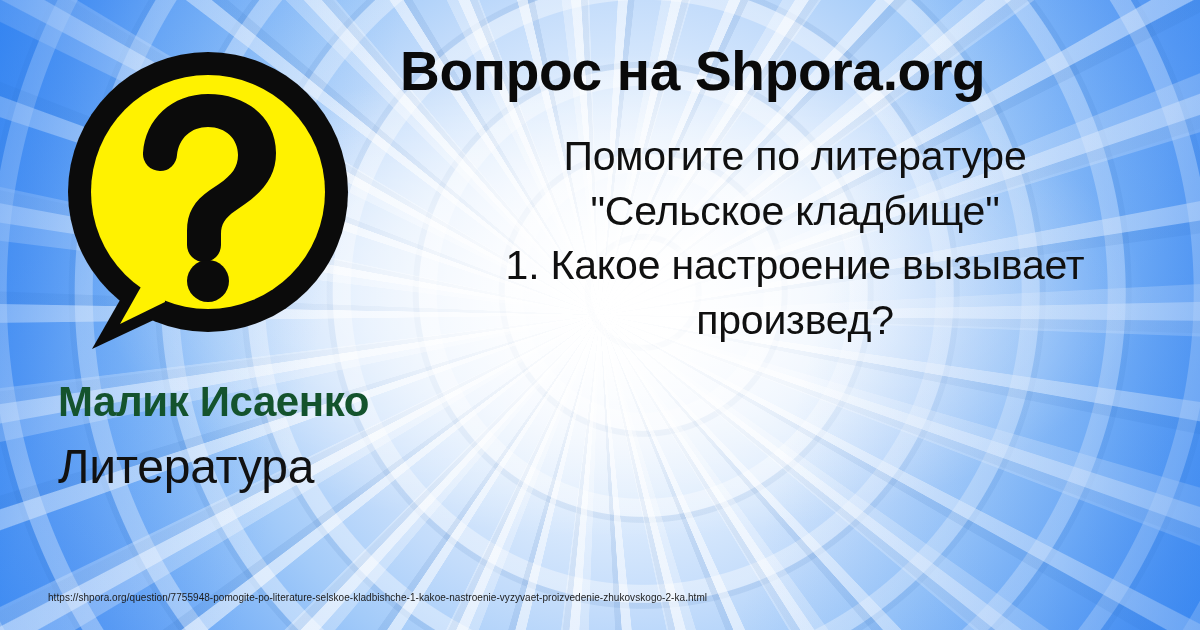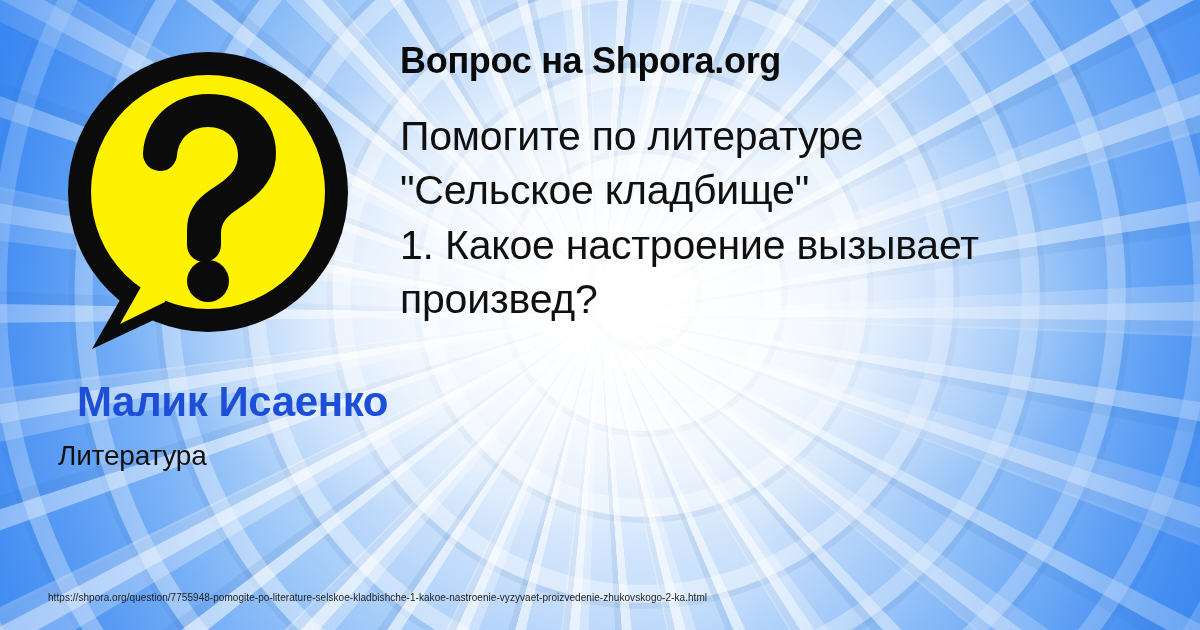--- a/index.html
+++ b/index.html
@@ -112,55 +112,55 @@
   .bubble-wrap svg { display: block; width: 100%; height: 100%; }
 
   
   .content {
     position: absolute;
     left: 400px;
     top: 42px;
     width: 790px;
   }
   .title {
-    font-size: 36px;
+    font-size: 55px;
     font-weight: bold;
     color: #0a0a0a;
     line-height: 1.08;
     letter-spacing: -0.3px;
     white-space: nowrap;
   }
   .qbody {
     margin-top: 28px;
     font-size: 41px;
     font-weight: normal;
     color: #101010;
     line-height: 1.33;
     letter-spacing: -0.2px;
     white-space: pre-line;
+    text-align: center;
   }
 
   
   .author-block {
     position: absolute;
     left: 58px;
     top: 378px;
     width: 330px;
   }
   .author-name {
     font-size: 42px;
     font-weight: bold;
-    color: #1d4ed8;
+    color: #14532d;
     line-height: 1.12;
     letter-spacing: -0.4px;
-    text-align: right;
   }
   .author-cat {
     margin-top: 16px;
-    font-size: 28px;
+    font-size: 48px;
     font-weight: normal;
     color: #111111;
     line-height: 1.1;
     letter-spacing: -0.2px;
   }
 
   
   .url-line {
     position: absolute;
     left: 48px;

